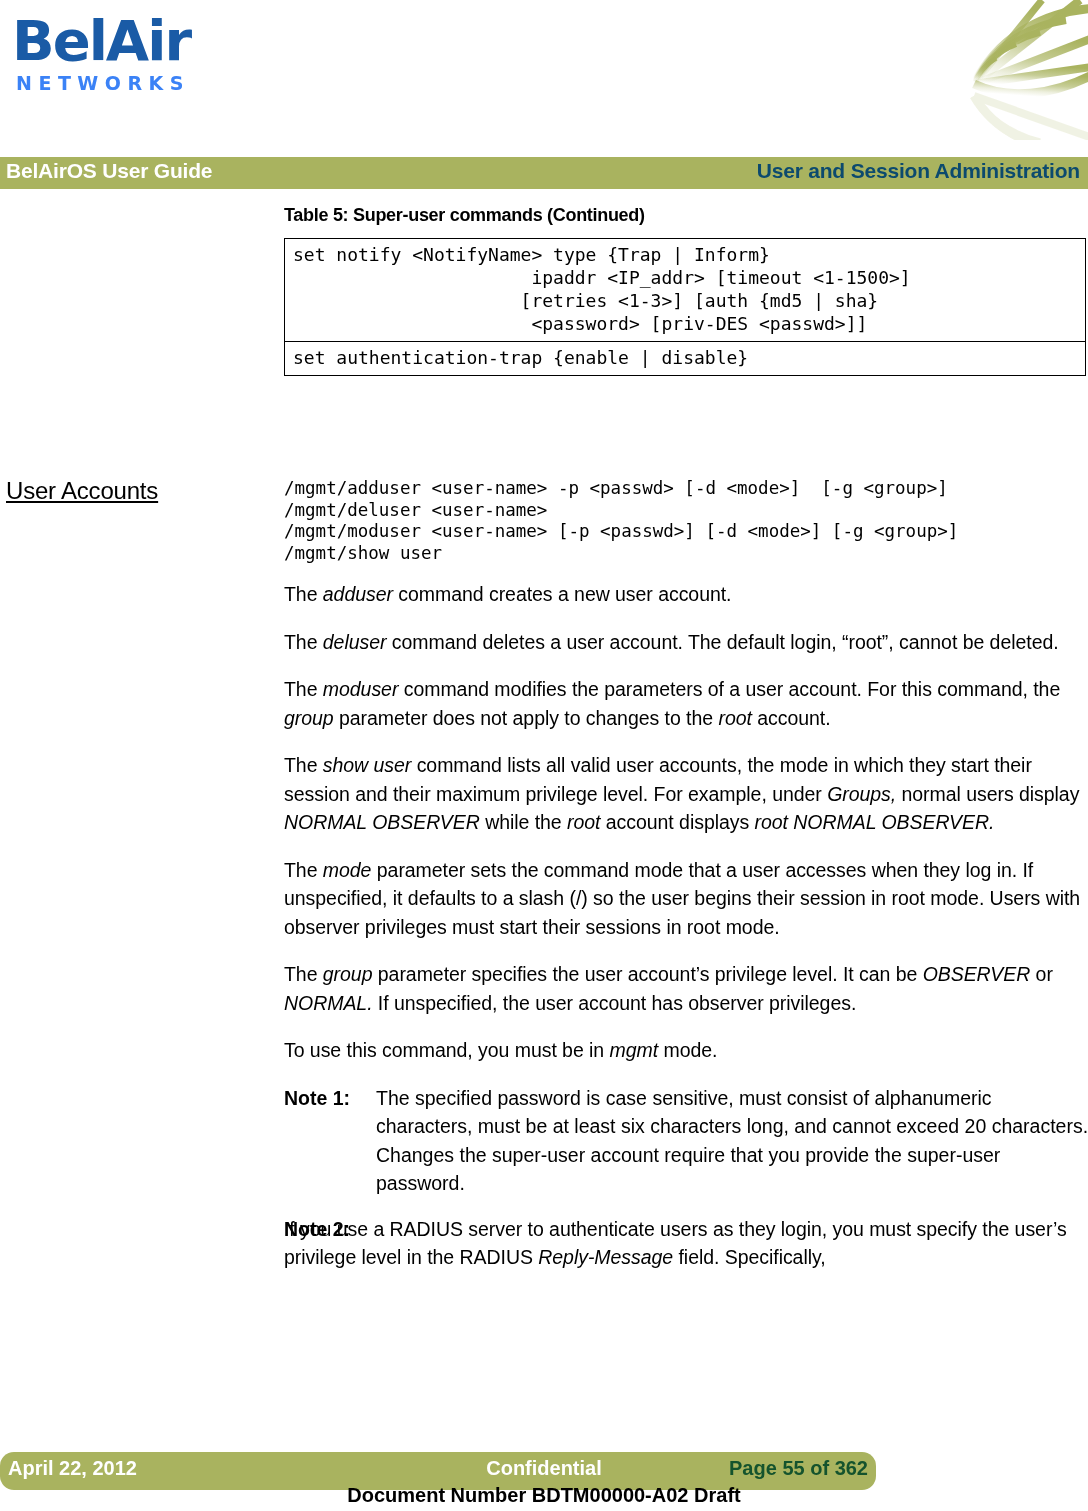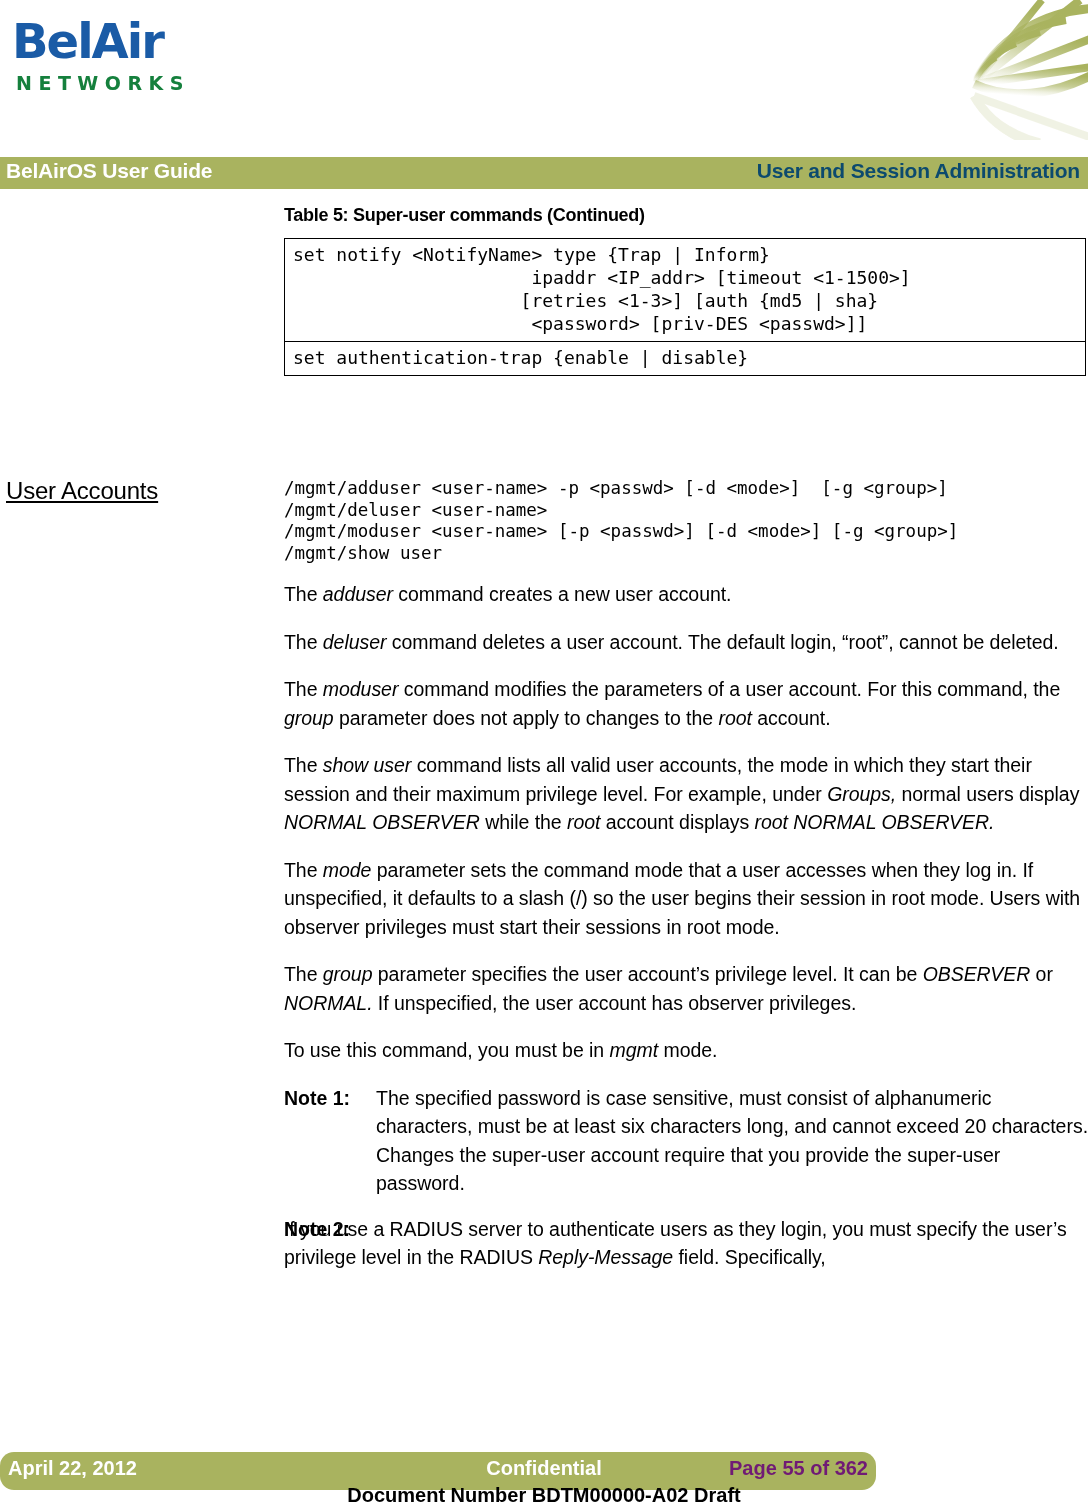--- a/index.html
+++ b/index.html
@@ -20,32 +20,32 @@
   .logo {
     position: absolute;
     left: 12px;
     top: 12px;
     width: 210px;
     height: 100px;
   }
   .logo-word {
     font-family: "DejaVu Sans", sans-serif;
     font-weight: bold;
-    font-size: 48px;
+    font-size: 56px;
     line-height: 58px;
     letter-spacing: -2px;
     color: #1a5ba6;
     margin: 0;
   }
   .logo-sub {
     font-family: "DejaVu Sans", sans-serif;
     font-weight: bold;
     font-size: 19px;
     letter-spacing: 6.5px;
-    color: #15803d;
+    color: #3b82f6;
     margin: 2px 0 0 4px;
   }
 
   
   .corner-graphic {
     position: absolute;
     right: 0;
     top: 0;
     width: 158px;
     height: 140px;
@@ -195,21 +195,21 @@
     font-size: 20px;
     font-weight: bold;
     color: #ffffff;
   }
   .footer-page {
     position: absolute;
     right: 8px;
     top: 5px;
     font-size: 20px;
     font-weight: bold;
-    color: #701a75;
+    color: #14532d;
   }
   .footer-docnum {
     position: absolute;
     left: 0;
     top: 1484px;
     width: 1088px;
     text-align: center;
     font-size: 20px;
     font-weight: bold;
     color: #000000;

